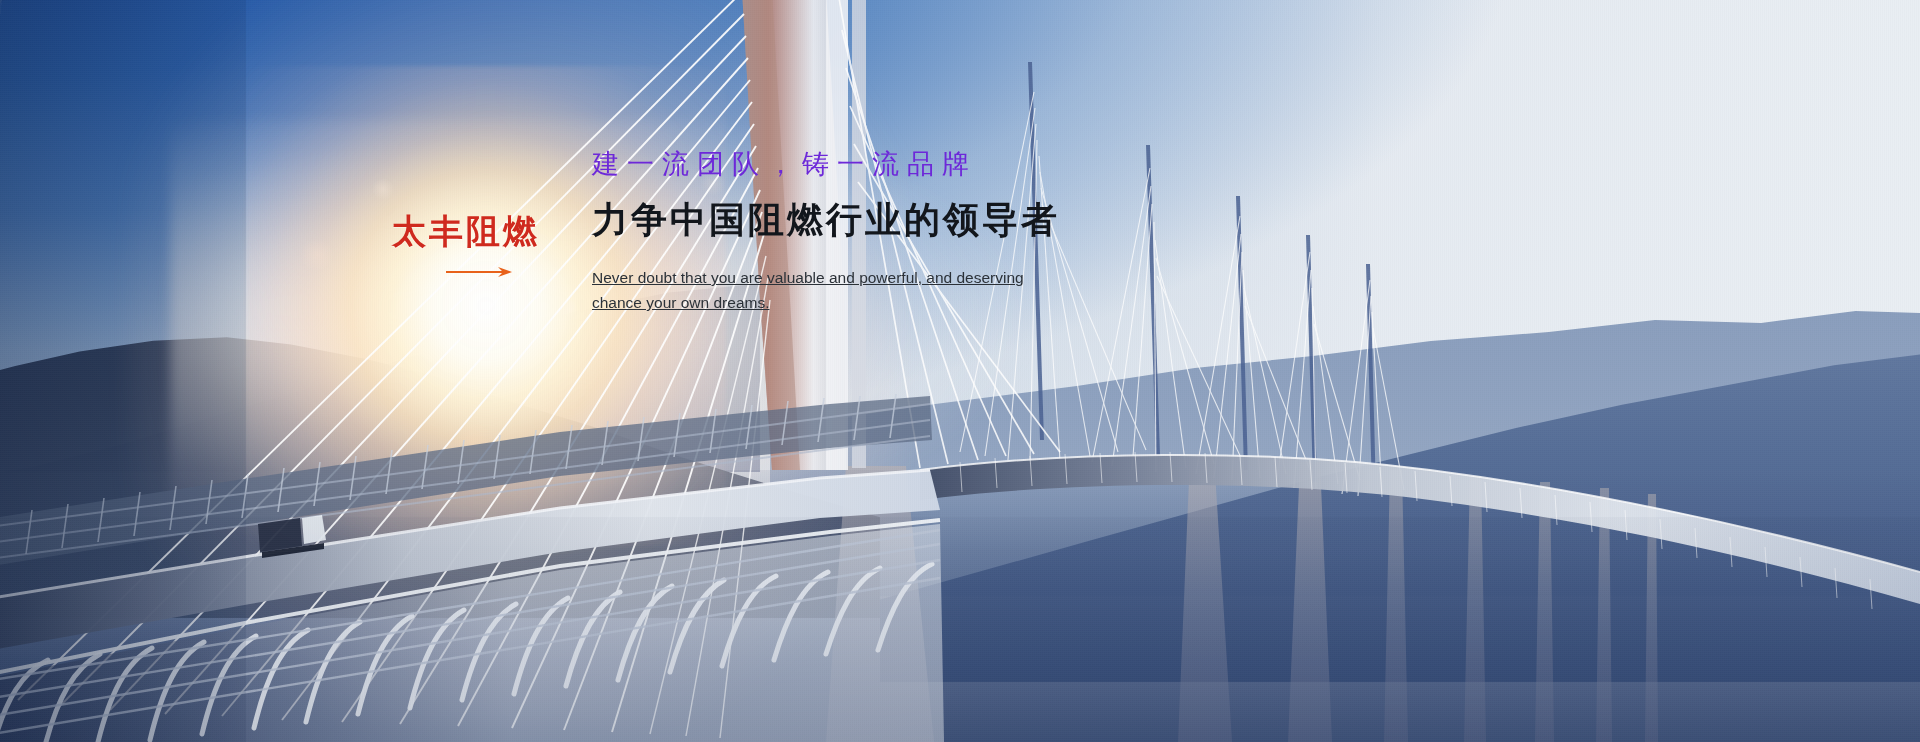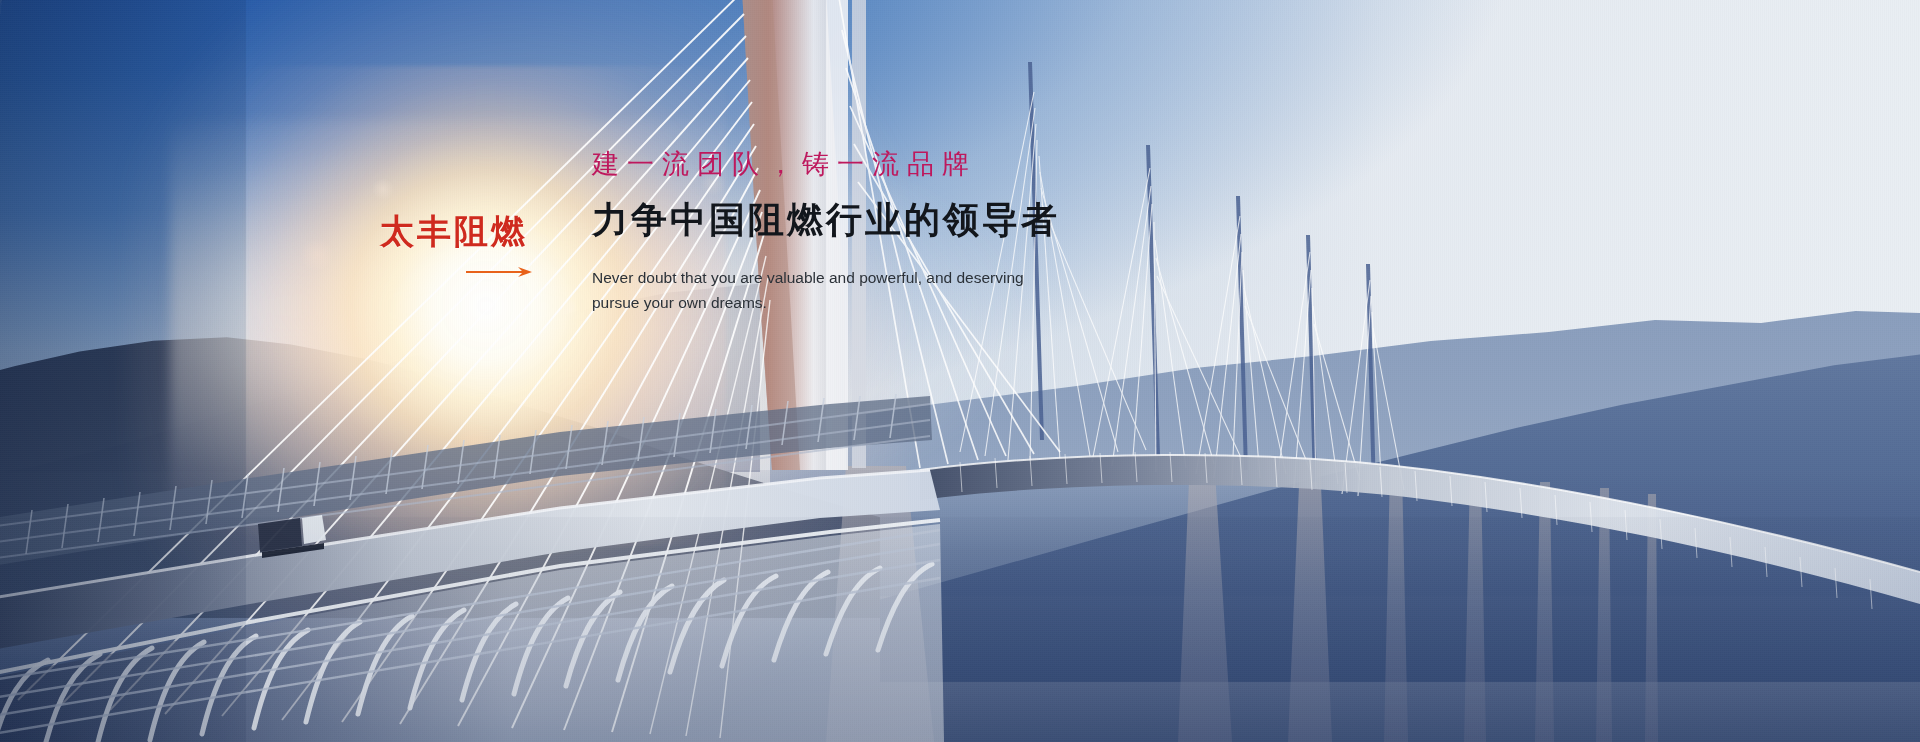--- a/index.html
+++ b/index.html
@@ -103,50 +103,50 @@
   #grain{
     position:absolute;inset:0;opacity:.30;pointer-events:none;
     background-image:
       repeating-linear-gradient(0deg,rgba(255,255,255,.055) 0 1px,transparent 1px 2px),
       repeating-linear-gradient(90deg,rgba(0,0,0,.045) 0 1px,transparent 1px 2px);
     background-size:2px 2px,2px 2px;
   }
 
   
   #content{position:absolute;inset:0;}
-  #logo-block{position:absolute;left:380px;top:214px;width:180px;}
+  #logo-block{position:absolute;left:360px;top:214px;width:180px;text-align:right;}
   #logo-text{
     font-family:"DejaVu Sans","Liberation Sans",sans-serif;
     font-size:34px;font-weight:700;letter-spacing:3px;
     color:#cf2a1e;line-height:1;white-space:nowrap;
     text-shadow:0 1px 0 rgba(255,255,255,.45);
   }
   #logo-arrow{
     position:absolute;left:86px;top:52px;width:72px;height:12px;
   }
 
   #copy{position:absolute;left:592px;top:150px;width:640px;}
   #headline-sub{
     font-family:"DejaVu Serif","Liberation Serif",serif;
     font-size:27px;font-weight:400;letter-spacing:8px;
-    color:#be185d;white-space:nowrap;line-height:1;
+    color:#6d28d9;white-space:nowrap;line-height:1;
   }
   #headline-main{
     margin-top:25px;
     font-family:Liberation Serif, serif;
     font-size:36px;font-weight:700;letter-spacing:3px;
     color:#12161c;white-space:nowrap;line-height:1;
   }
   #desc{
     margin-top:27px;
     font-family:"Liberation Sans","DejaVu Sans",sans-serif;
     font-size:15.5px;font-weight:400;line-height:25px;
     color:#2b3138;max-width:470px;
   }
-  #desc span{display:block;white-space:nowrap;}
+  #desc span{display:block;white-space:nowrap;text-decoration:underline;}
 </style>
 </head>
 <body>
 
 <div id="stage">
 
   <div class="layer" id="sky"></div>
   <div class="layer" id="sky-right"></div>
   <div class="layer" id="sky-topleft"></div>
 
@@ -420,18 +420,18 @@
         <path d="M0 6 L62 6" stroke="#e8621a" stroke-width="2.2" fill="none"></path>
         <path d="M52 1 L66 6 L52 11 L57 6 Z" fill="#e8621a"></path>
       </svg>
     </div>
 
     <div id="copy">
       <div id="headline-sub">建一流团队，铸一流品牌</div>
       <div id="headline-main">力争中国阻燃行业的领导者</div>
       <div id="desc">
         <span>Never doubt that you are valuable and powerful, and deserving</span>
-        <span>pursue your own dreams.</span>
+        <span>chance your own dreams.</span>
       </div>
     </div>
 
   </div>
 </div>
 
 </body></html>

